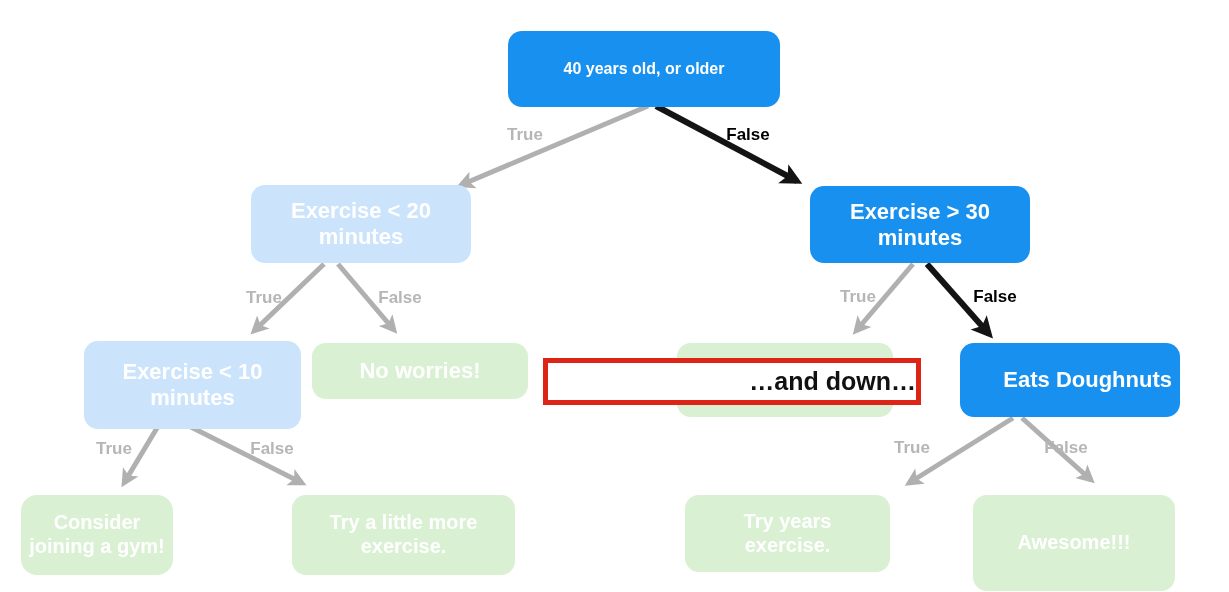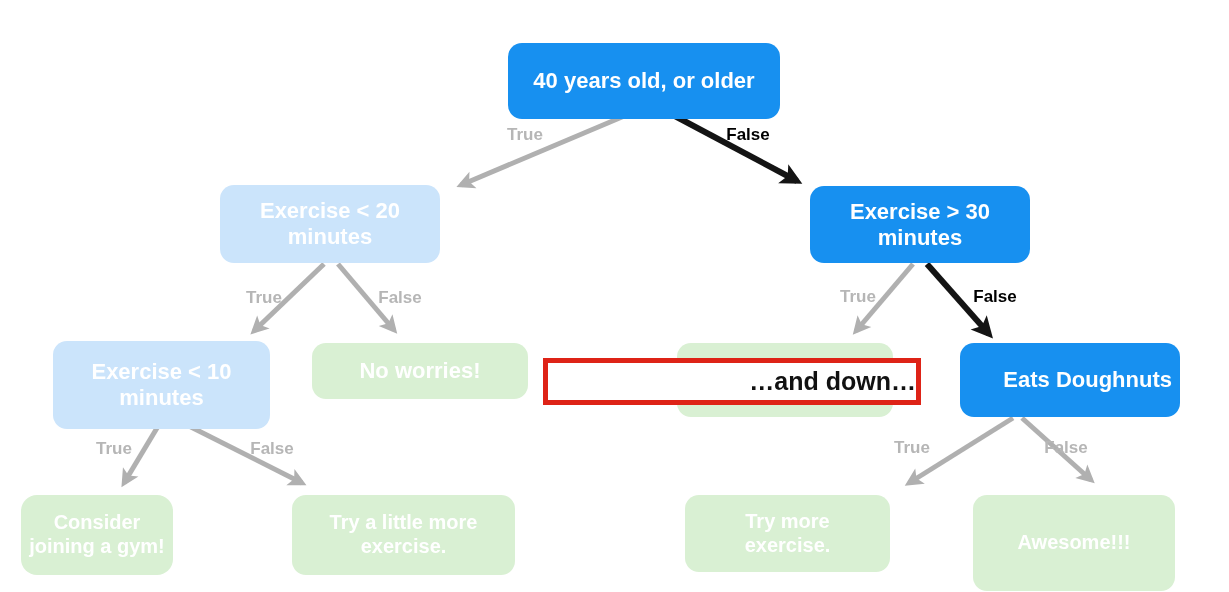--- a/index.html
+++ b/index.html
@@ -12,24 +12,24 @@
     position:absolute;left:0;top:0;width:1229px;height:592px;
     pointer-events:none;
   }
   .node{
     position:absolute;border-radius:14px;box-sizing:border-box;
     display:flex;align-items:center;justify-content:center;
     text-align:center;font-weight:bold;color:var(--node-text,#fff);
     padding:4px 8px;line-height:1.18;font-size:22px;
   }
   .node.blue{background:var(--node-blue,#1790f0);}
-  .node.blue-faded{background:var(--node-blue-faded,#cbe4fb);}
+  .node.blue-faded{background:var(--node-blue-faded,#cbe4fb);margin-left:31px;}
   .node.green-faded{background:var(--node-green-faded,#d9f0d3);}
   .node.row-bottom{font-size:20px;}
-  .node.nowrap{white-space:nowrap;font-size:22px;margin-top:12px;}
+  .node.nowrap{white-space:nowrap;font-size:16px;}
   .edge-label{
     position:absolute;transform:translate(-50%,-50%);
     font-size:17px;color:var(--label-gray,#b6b6b6);white-space:nowrap;font-weight:bold;
   }
   .edge-label.black{color:var(--label-black,#000);font-weight:bold;}
   .overlay{
     position:absolute;left:543px;top:358px;width:378px;height:47px;
     box-sizing:border-box;background:#fff;
     border:5px solid var(--highlight-red,#de2317);
     display:flex;align-items:center;justify-content:flex-end;
@@ -92,21 +92,21 @@
 
 <div class="node green-faded row-bottom" style="left:21px;top:495px;width:152px;height:80px;border-radius:16px;">
   <span style="max-width:150px;">Consider joining a gym!</span>
 </div>
 
 <div class="node green-faded row-bottom" style="left:292px;top:495px;width:223px;height:80px;">
   <span style="max-width:175px;">Try a little more exercise.</span>
 </div>
 
 <div class="node green-faded row-bottom" style="left:685px;top:495px;width:205px;height:77px;">
-  <span style="max-width:130px;">Try more exercise.</span>
+  <span style="max-width:130px;">Try years exercise.</span>
 </div>
 
 <div class="node green-faded row-bottom" style="left:973px;top:495px;width:202px;height:96px;">
   <span>Awesome!!!</span>
 </div>
 
 <div class="edge-label" style="left:525px;top:135px;">True</div>
 <div class="edge-label black" style="left:748px;top:135px;">False</div>
 <div class="edge-label" style="left:264px;top:298px;">True</div>
 <div class="edge-label" style="left:400px;top:298px;">False</div>

